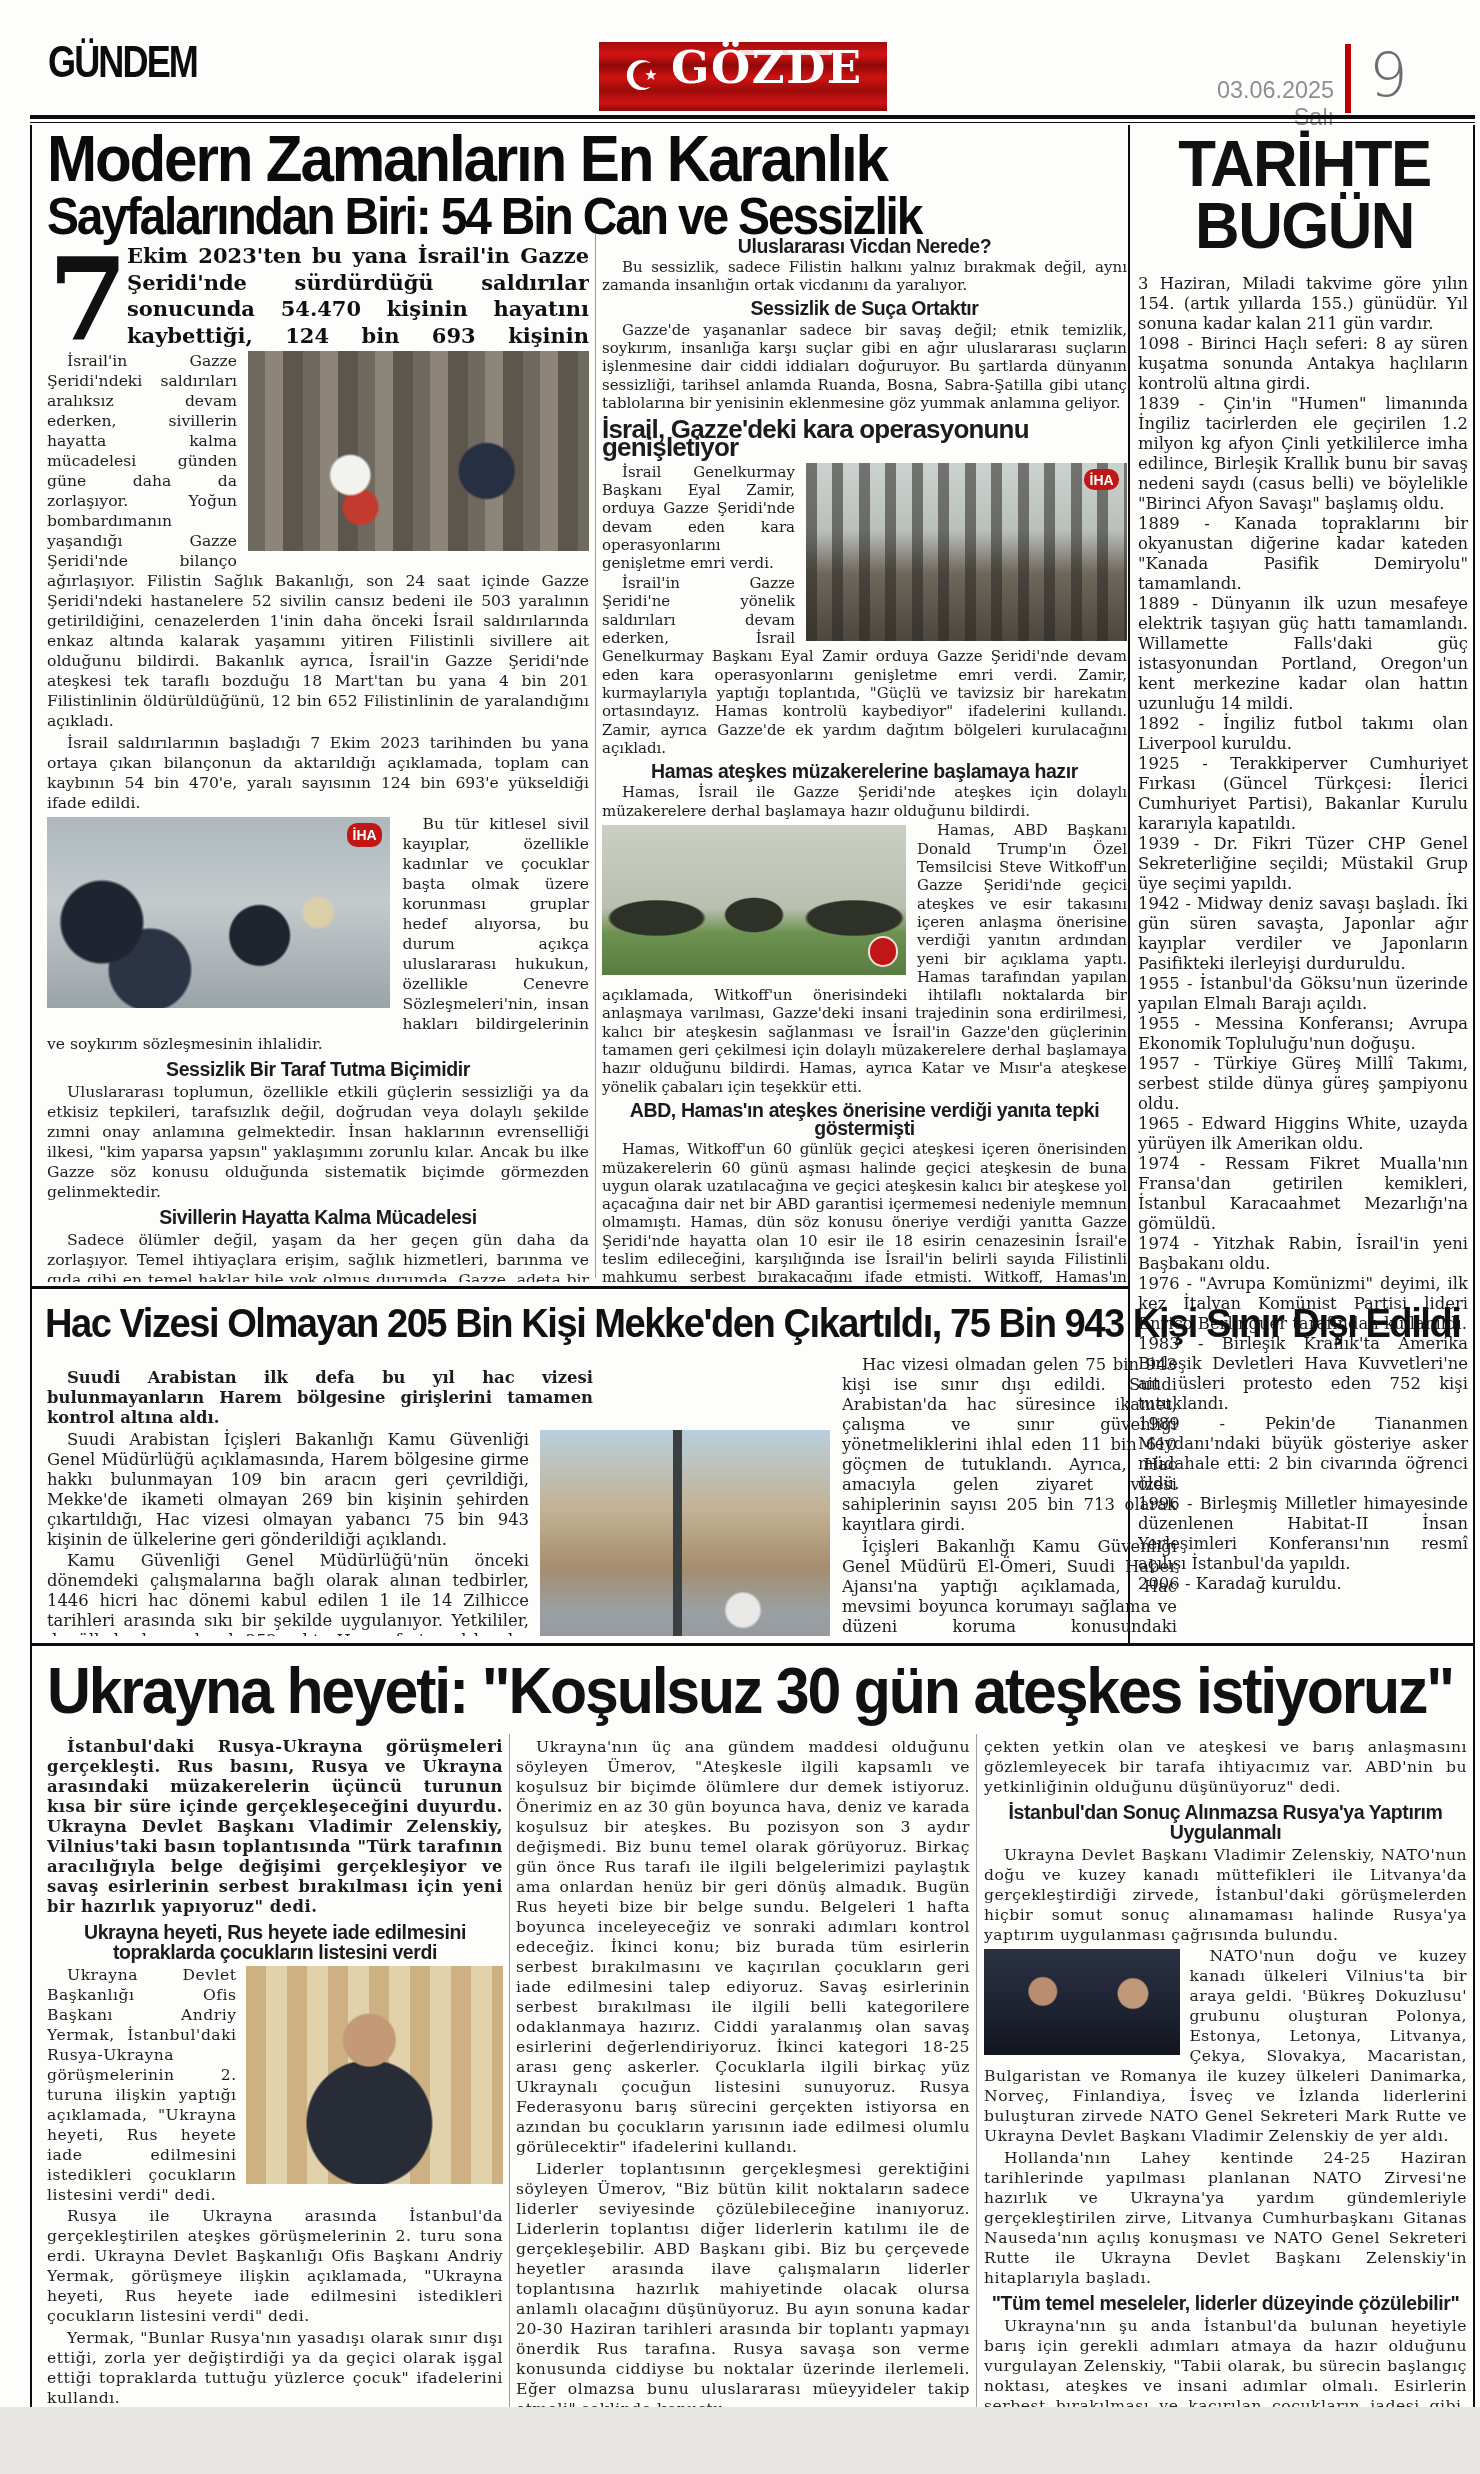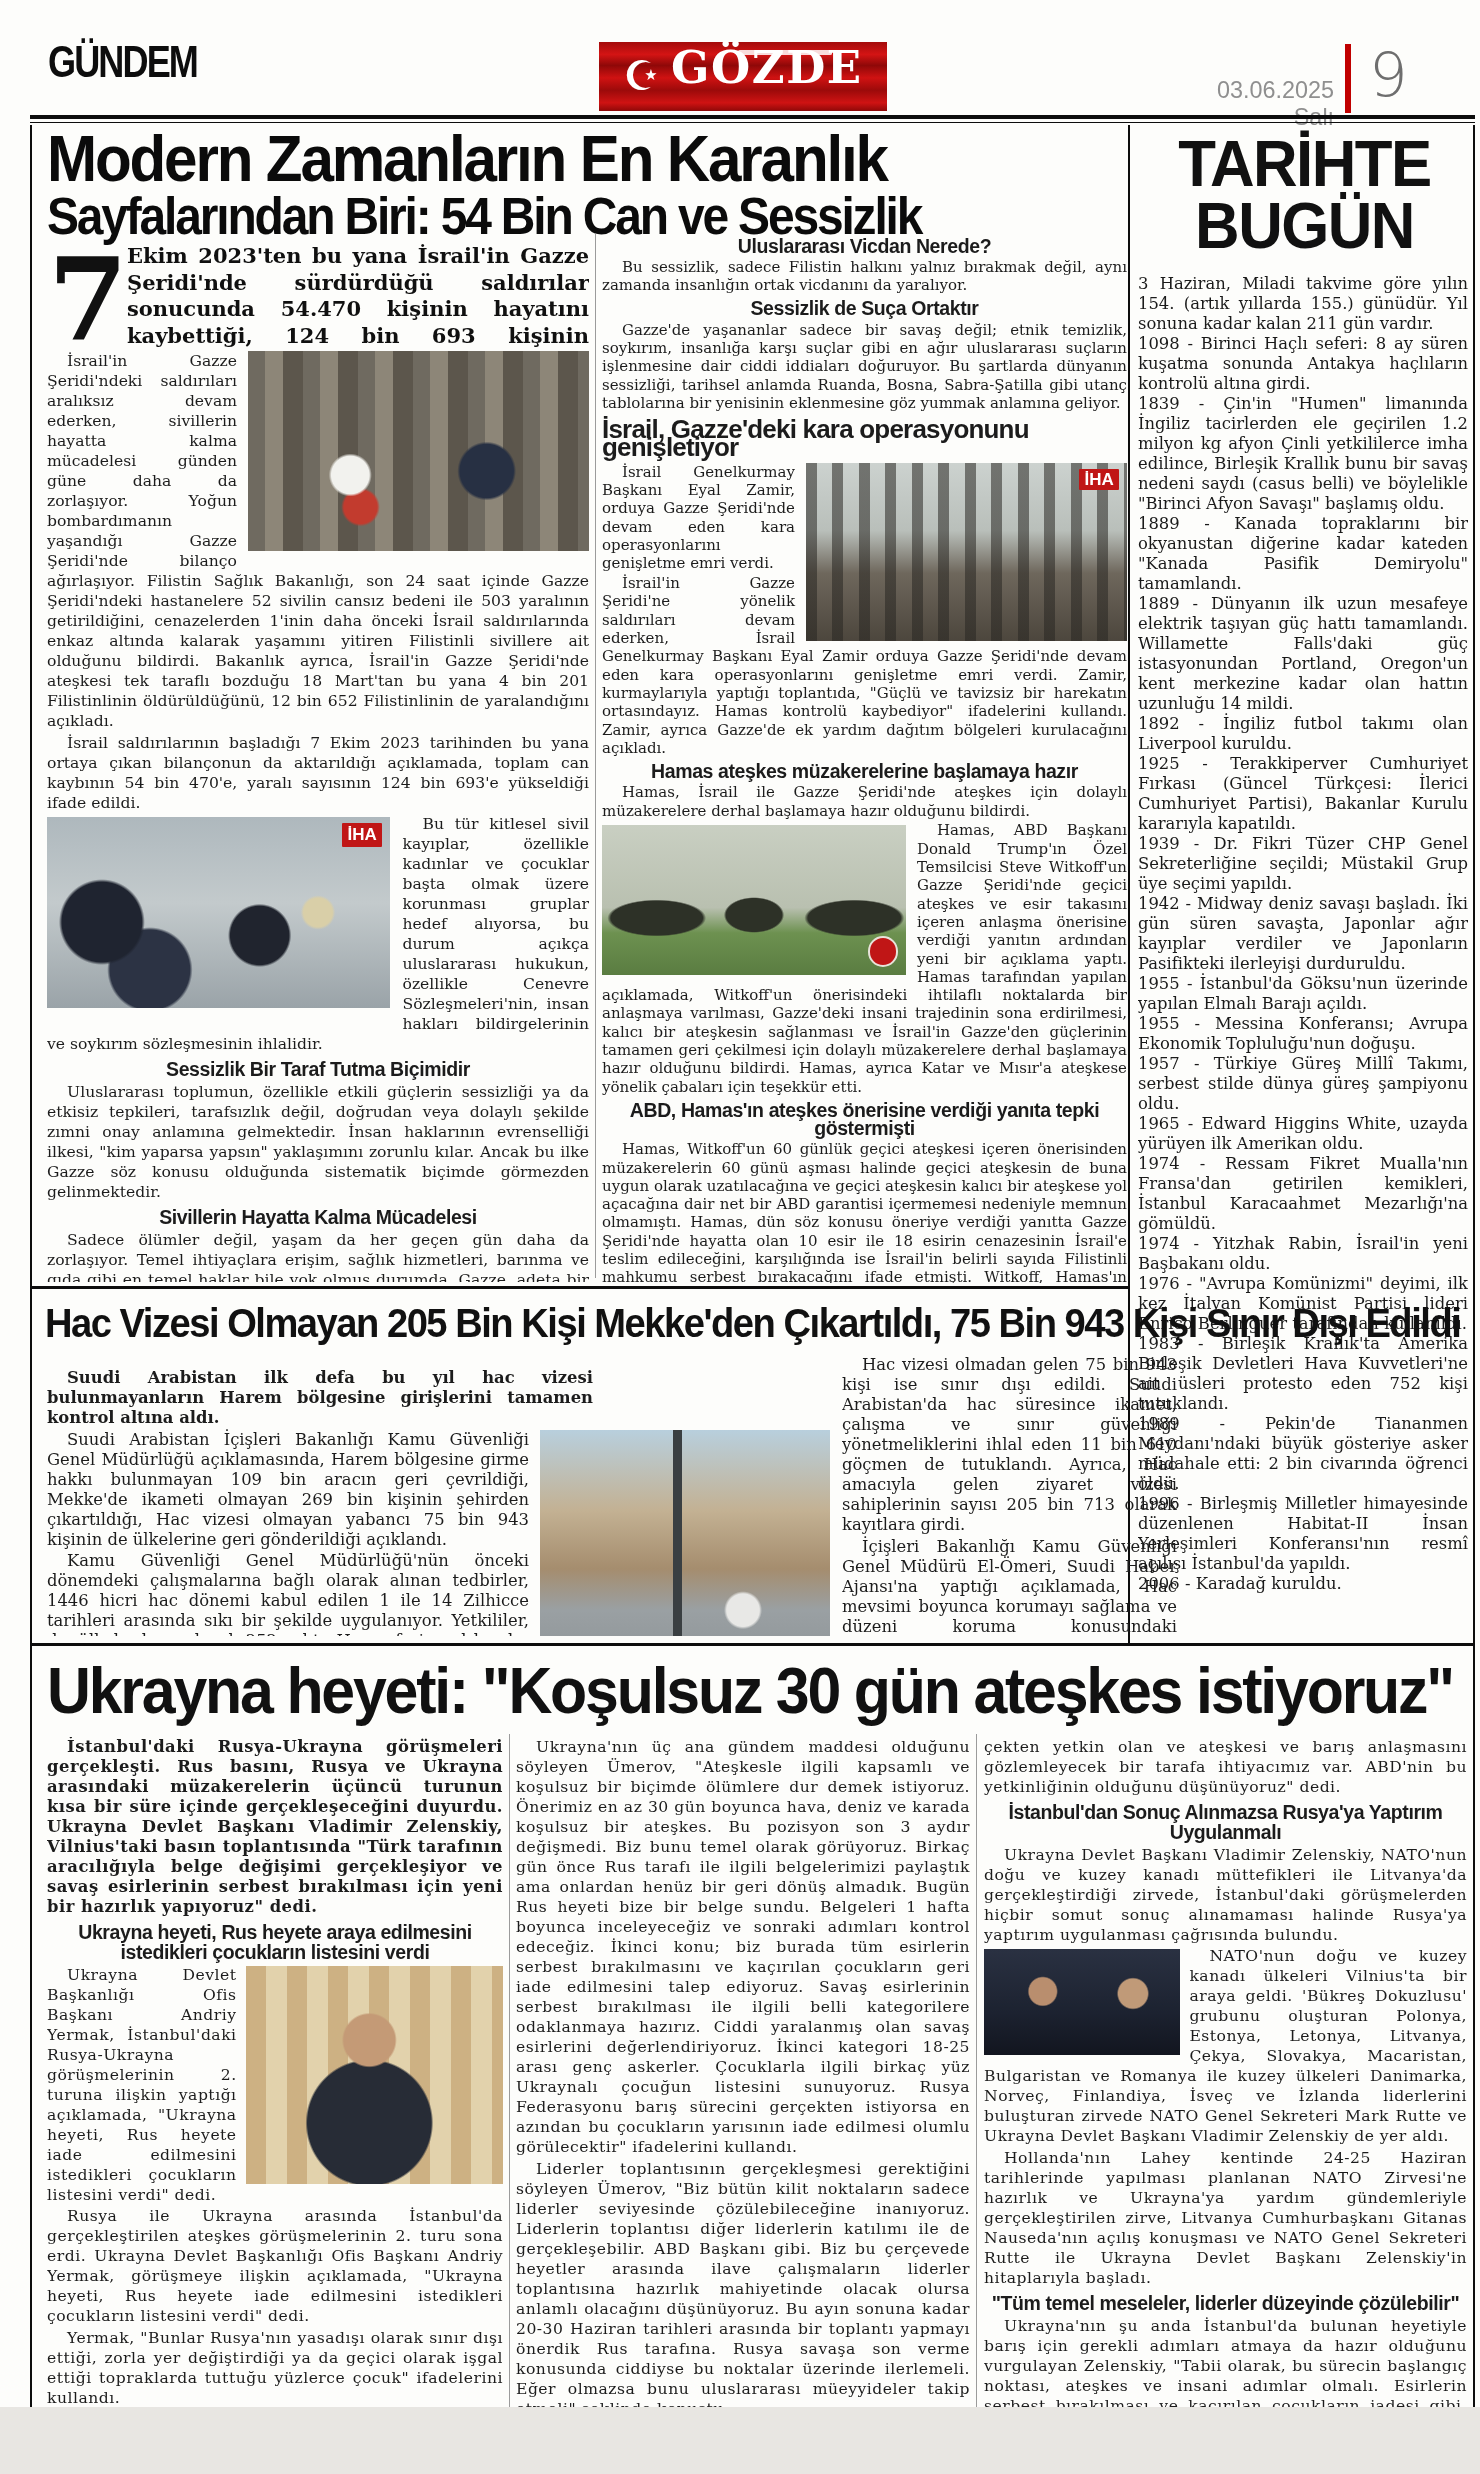--- a/index.html
+++ b/index.html
@@ -50,21 +50,21 @@
       text-indent:0!important;letter-spacing:-0.4px;margin:4.7px 0 3.1px 0!important;}
   .subhead-big{font-family:"Liberation Sans",sans-serif;font-weight:bold;font-size:26px;letter-spacing:-0.8px;
       text-indent:0!important;margin:7.8px 0 6.2px 0!important;text-align:left;}
   .intro-bold{font-weight:bold;font-size:16.4px;line-height:20px;text-indent:20px;}
   .tb-body{font-size:16.4px;line-height:20px;text-align:justify;color:#1a1a1a;overflow:hidden;}
   .tb-body p{margin:0;text-indent:0;}
 
   
   .ph{position:relative;background:#888;overflow:hidden;}
   .ph .wm{position:absolute;top:6.2px;right:7.8px;background:#c01616;color:#fff;
-      font-family:"Liberation Sans",sans-serif;font-size:17px;font-weight:bold;padding:1.6px 5.5px;border-radius:1px;}
+      font-family:"Liberation Sans",sans-serif;font-size:14px;font-weight:bold;padding:1.6px 5.5px;border-radius:10px;}
   .ph-crowd{background:
       radial-gradient(circle at 30% 62%,#f2f2ee 0 7%,transparent 8%),
       radial-gradient(circle at 33% 78%,#c23b2e 0 6%,transparent 7%),
       radial-gradient(circle at 70% 60%,#273043 0 10%,transparent 11%),
       repeating-linear-gradient(90deg,#6f6a60 0 17px,#8d8678 17px 35px,#5c564c 35px 55px),
       linear-gradient(180deg,#b7b2a6 0%,#a49e90 55%,#b5ab97 100%);}
   .ph-hospital{background:
       radial-gradient(circle at 16% 55%,#1f2430 0 13%,transparent 14%),
       radial-gradient(circle at 30% 80%,#2c3344 0 14%,transparent 15%),
       radial-gradient(circle at 62% 62%,#20242e 0 12%,transparent 13%),
@@ -209,21 +209,21 @@
 
   <div class="abs col b3" style="left:842px;top:1355px;width:335px;height:281px;">
     <p>Hac vizesi olmadan gelen 75 bin 943 kişi ise sınır dışı edildi. Suudi Arabistan'da hac süresince ikamet, çalışma ve sınır güvenliği yönetmeliklerini ihlal eden 11 bin 610 göçmen de tutuklandı. Ayrıca, Hac amacıyla gelen ziyaret vizesi sahiplerinin sayısı 205 bin 713 olarak kayıtlara girdi.</p>
     <p>İçişleri Bakanlığı Kamu Güvenliği Genel Müdürü El-Ömeri, Suudi Haber Ajansı'na yaptığı açıklamada, Hac mevsimi boyunca korumayı sağlama ve düzeni koruma konusundaki hassasiyetin devam edeceğini bildirdi. Kontrollerden sızarak Mekke-i Mükerreme'ye girenlerin de, kutsal mekanlara erişimini önlemeye odaklanan, kesin saha planlarının ayrıntılı olarak uygulamaya devam edileceğini sözlerine ekledi. (İHA)</p>
   </div>
 
   <div class="abs ukr-hl" style="left:47px;top:1654px;">Ukrayna heyeti: "Koşulsuz 30 gün ateşkes istiyoruz"</div>
 
   <div class="abs col b4" style="left:47px;top:1737px;width:456px;height:719px;">
     <p class="intro-bold">İstanbul'daki Rusya-Ukrayna görüşmeleri gerçekleşti. Rus basını, Rusya ve Ukrayna arasındaki müzakerelerin üçüncü turunun kısa bir süre içinde gerçekleşeceğini duyurdu. Ukrayna Devlet Başkanı Vladimir Zelenskiy, Vilnius'taki basın toplantısında "Türk tarafının aracılığıyla belge değişimi gerçekleşiyor ve savaş esirlerinin serbest bırakılması için yeni bir hazırlık yapıyoruz" dedi.</p>
-    <p class="subhead">Ukrayna heyeti, Rus heyete araya edilmesini istedikleri çocukların listesini verdi</p>
+    <p class="subhead">Ukrayna heyeti, Rus heyete iade edilmesini topraklarda çocukların listesini verdi</p>
     <div class="ph ph-yermak" style="float:right;width:257px;height:218px;margin:1.6px 0 4.7px 9.4px;"></div>
     <p>Ukrayna Devlet Başkanlığı Ofis Başkanı Andriy Yermak, İstanbul'daki Rusya-Ukrayna görüşmelerinin 2. turuna ilişkin yaptığı açıklamada, "Ukrayna heyeti, Rus heyete iade edilmesini istedikleri çocukların listesini verdi" dedi.</p>
     <p>Rusya ile Ukrayna arasında İstanbul'da gerçekleştirilen ateşkes görüşmelerinin 2. turu sona erdi. Ukrayna Devlet Başkanlığı Ofis Başkanı Andriy Yermak, görüşmeye ilişkin açıklamada, "Ukrayna heyeti, Rus heyete iade edilmesini istedikleri çocukların listesini verdi" dedi.</p>
     <p>Yermak, "Bunlar Rusya'nın yasadışı olarak sınır dışı ettiği, zorla yer değiştirdiği ya da geçici olarak işgal ettiği topraklarda tuttuğu yüzlerce çocuk" ifadelerini kullandı.</p>
     <p>Rusya ve Ukrayna, 2022'den bu yana ilk yüz yüze görüşmelerini 16 Mayıs tarihinde yine İstanbul'da gerçekleştirmişti.</p>
 
   </div>
 
   <div class="abs col b4" style="left:516px;top:1737px;width:454px;height:719px;">
     <p>Ukrayna'nın üç ana gündem maddesi olduğunu söyleyen Ümerov, "Ateşkesle ilgili kapsamlı ve koşulsuz bir biçimde ölümlere dur demek istiyoruz. Önerimiz en az 30 gün boyunca hava, deniz ve karada koşulsuz bir ateşkes. Bu pozisyon son 3 aydır değişmedi. Biz bunu temel olarak görüyoruz. Birkaç gün önce Rus tarafı ile ilgili belgelerimizi paylaştık ama onlardan henüz bir geri dönüş almadık. Bugün Rus heyeti bize bir belge sundu. Belgeleri 1 hafta boyunca inceleyeceğiz ve sonraki adımları kontrol edeceğiz. İkinci konu; biz burada tüm esirlerin serbest bırakılmasını ve kaçırılan çocukların geri iade edilmesini talep ediyoruz. Savaş esirlerinin serbest bırakılması ile ilgili belli kategorilere odaklanmaya hazırız. Ciddi yaralanmış olan savaş esirlerini değerlendiriyoruz. İkinci kategori 18-25 arası genç askerler. Çocuklarla ilgili birkaç yüz Ukraynalı çocuğun listesini sunuyoruz. Rusya Federasyonu barış sürecini gerçekten istiyorsa en azından bu çocukların yarısının iade edilmesi olumlu görülecektir" ifadelerini kullandı.</p>

